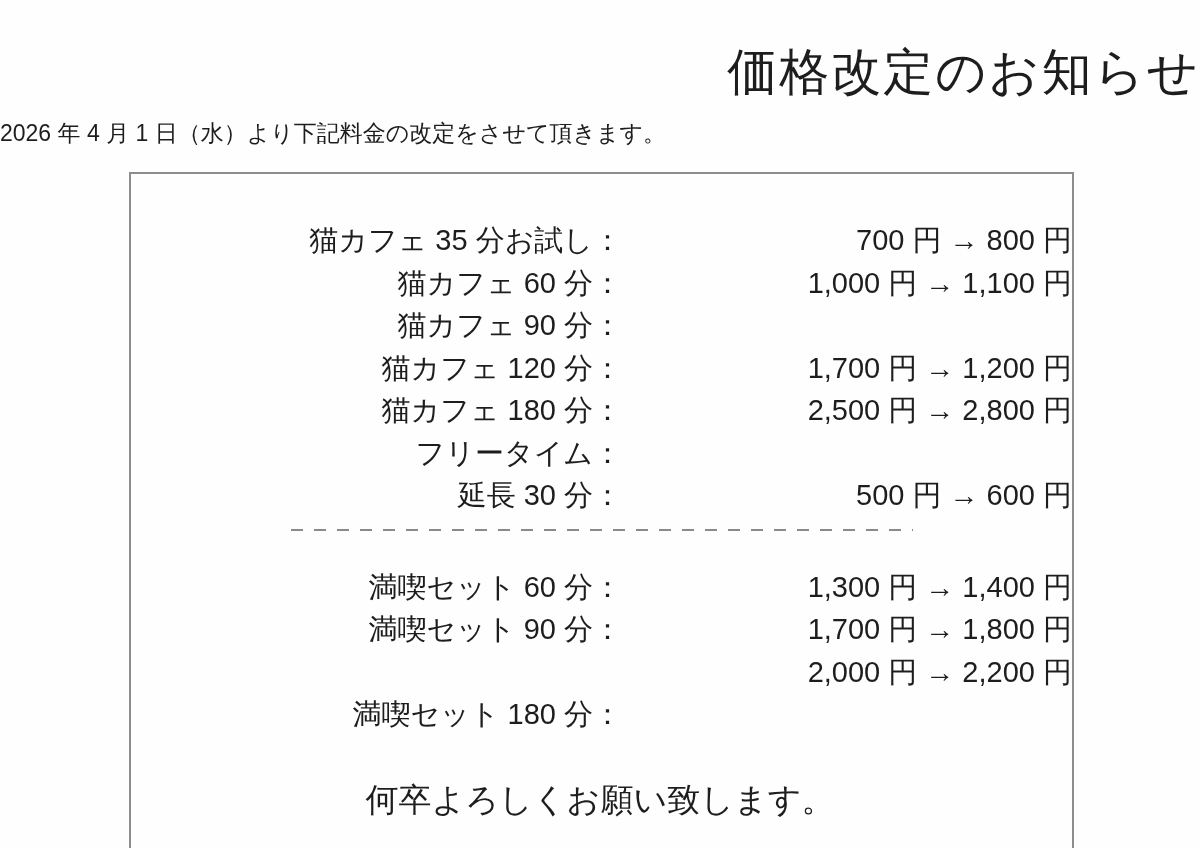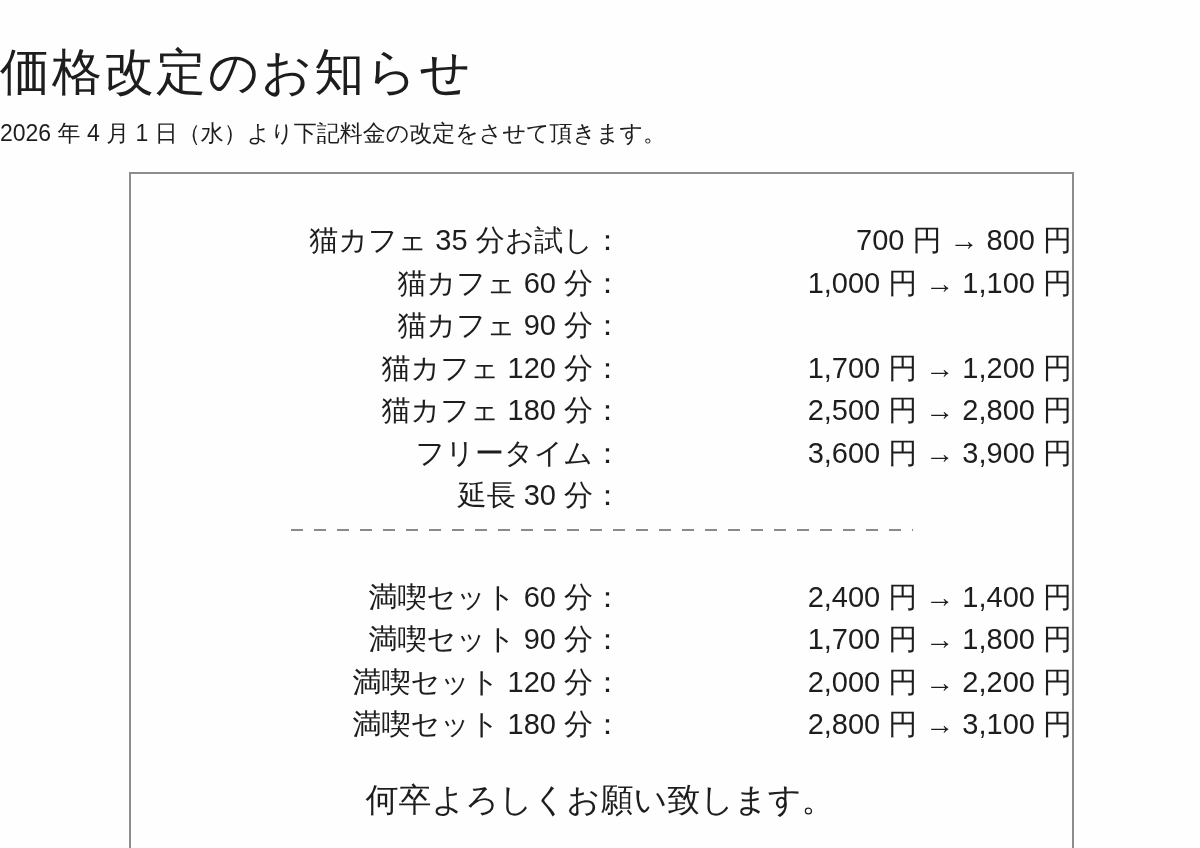--- a/index.html
+++ b/index.html
@@ -16,21 +16,21 @@
     position: relative;
     width: 1200px;
     height: 848px;
   }
   .title {
     position: absolute;
     top: 40px;
     left: 0;
     width: 100%;
     margin: 0;
-    text-align: left;
+    text-align: right;
     font-size: 50px;
     font-weight: 500;
     letter-spacing: 2px;
     line-height: 1.3;
   }
   .subtitle {
     position: absolute;
     top: 119px;
     left: 0;
     width: 100%;
@@ -47,21 +47,21 @@
     width: 945px;
     height: 768px;
     border: 2px solid #8d8d8d;
     box-sizing: border-box;
     background: #fefefe;
   }
   .price-group.regular {
     margin-top: 45px;
   }
   .price-group.sets {
-    margin-top: 45px;
+    margin-top: 35px;
   }
   .price-row {
     display: flex;
     height: 42.5px;
     line-height: 42.5px;
     font-size: 29px;
     white-space: pre;
   }
   .row-label {
     width: 491px;
@@ -98,29 +98,29 @@
 
   <p class="subtitle">2026 年 4 月 1 日（水）より下記料金の改定をさせて頂きます。</p>
 
   <div class="price-box">
     <div class="price-group regular" id="group-regular">
         <div class="price-row"><span class="row-label">猫カフェ 35 分お試し：</span><span class="row-price">700 円 → 800 円</span></div>
         <div class="price-row"><span class="row-label">猫カフェ 60 分：</span><span class="row-price">1,000 円 → 1,100 円</span></div>
         <div class="price-row"><span class="row-label">猫カフェ 90 分：</span></div>
         <div class="price-row"><span class="row-label">猫カフェ 120 分：</span><span class="row-price">1,700 円 → 1,200 円</span></div>
         <div class="price-row"><span class="row-label">猫カフェ 180 分：</span><span class="row-price">2,500 円 → 2,800 円</span></div>
-        <div class="price-row"><span class="row-label">フリータイム：</span><span class="row-price">3,600 円 → 3,900 円</span></div>
-        <div class="price-row"><span class="row-label">延長 30 分：</span></div>
+        <div class="price-row"><span class="row-label">フリータイム：</span></div>
+        <div class="price-row"><span class="row-label">延長 30 分：</span><span class="row-price">500 円 → 600 円</span></div>
       </div>
 
     <div class="dash-divider"></div>
 
     <div class="price-group sets" id="group-sets">
-        <div class="price-row"><span class="row-label">満喫セット 60 分：</span><span class="row-price">2,400 円 → 1,400 円</span></div>
+        <div class="price-row"><span class="row-label">満喫セット 60 分：</span><span class="row-price">1,300 円 → 1,400 円</span></div>
         <div class="price-row"><span class="row-label">満喫セット 90 分：</span><span class="row-price">1,700 円 → 1,800 円</span></div>
-        <div class="price-row"><span class="row-label">満喫セット 120 分：</span><span class="row-price">2,000 円 → 2,200 円</span></div>
-        <div class="price-row"><span class="row-label">満喫セット 180 分：</span><span class="row-price">2,800 円 → 3,100 円</span></div>
+        <div class="price-row"><span class="row-price">2,000 円 → 2,200 円</span></div>
+        <div class="price-row"><span class="row-label">満喫セット 180 分：</span></div>
       </div>
   </div>
 
   <p class="footer">何卒よろしくお願い致します。</p>
 
 </div>
 
 </body></html>

